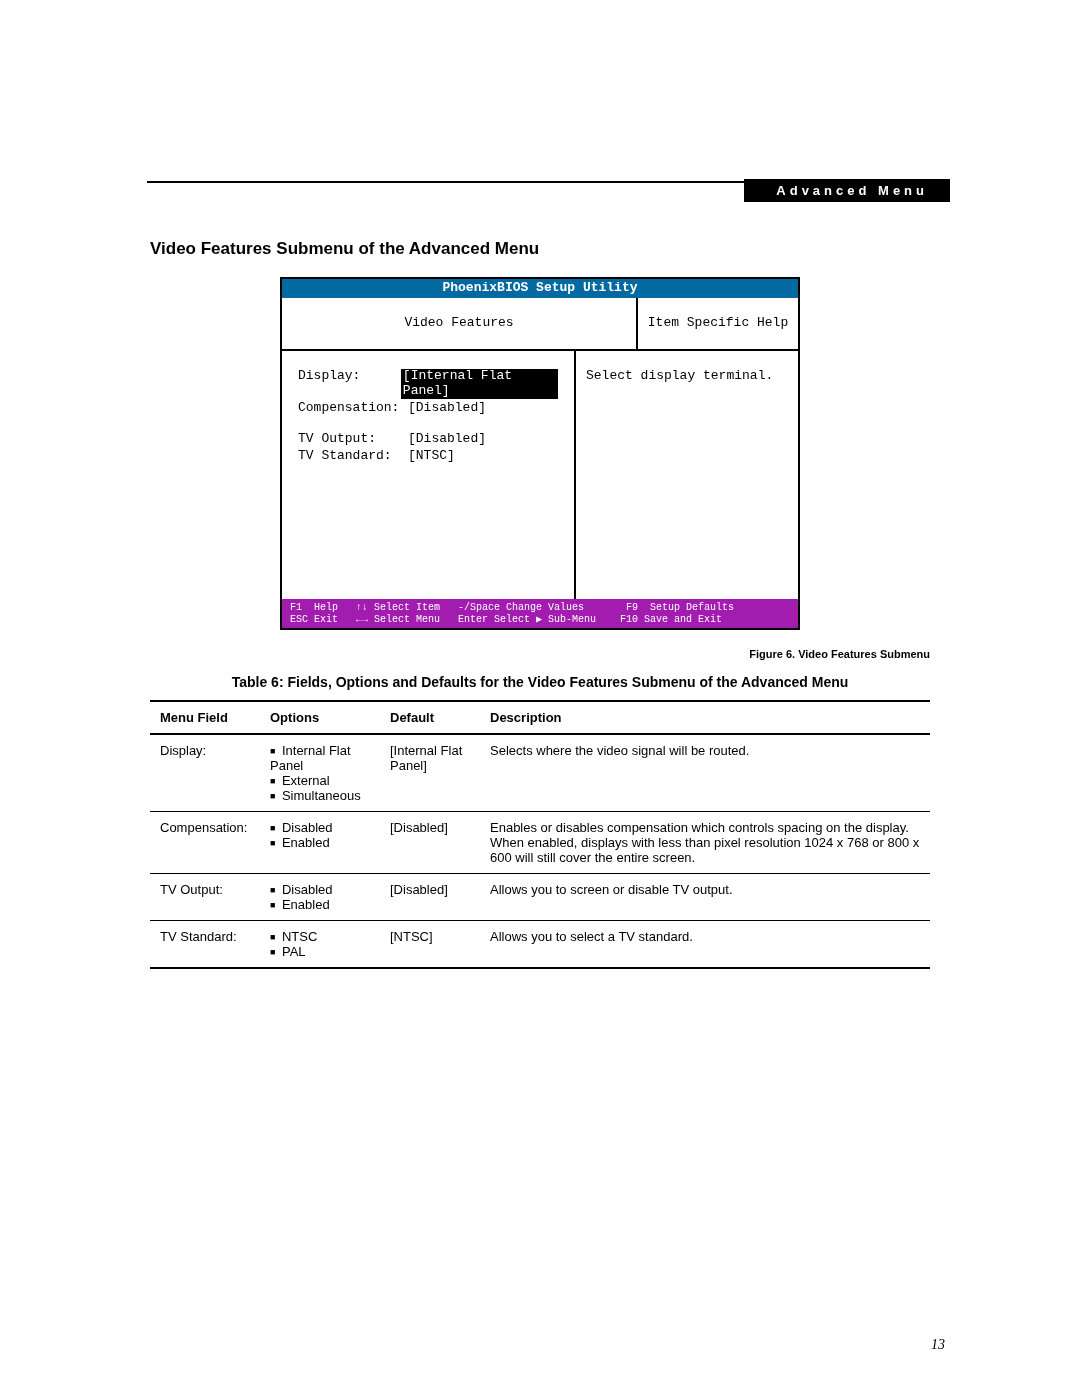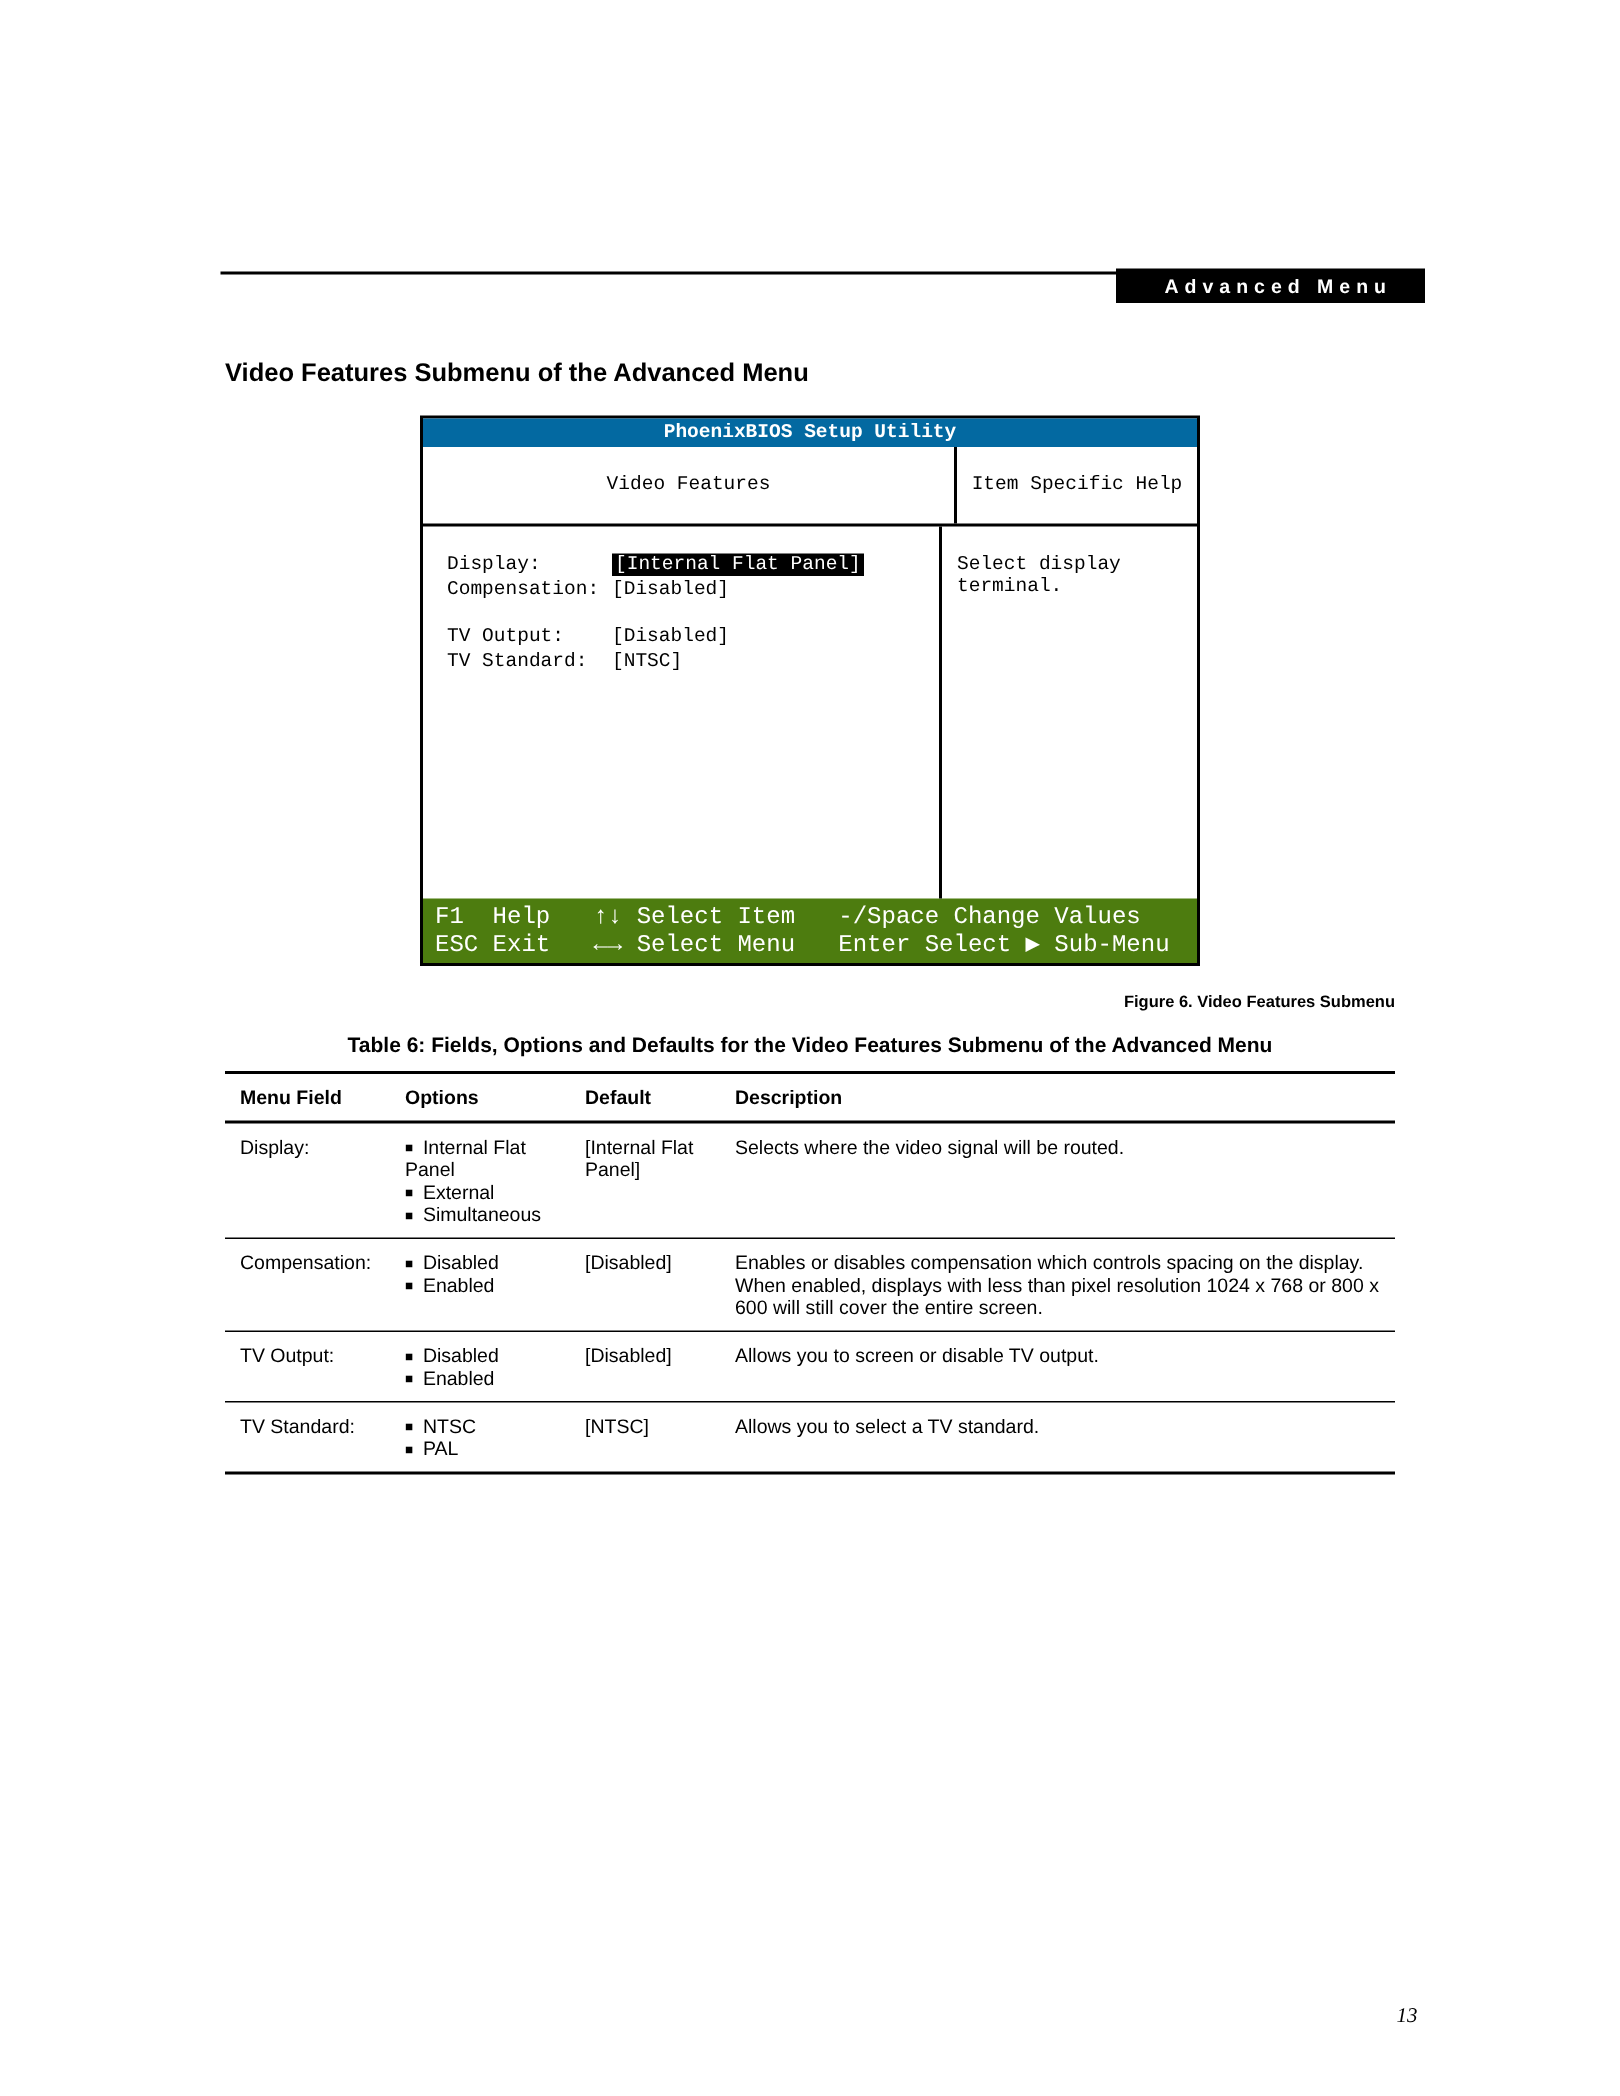--- a/index.html
+++ b/index.html
@@ -99,42 +99,42 @@
   .bios-body {
     display: flex;
     min-height: 248px;
   }
   .bios-body-main {
     flex: 1;
     border-right: 2px solid #000;
     padding: 18px 16px;
   }
   .bios-body-help {
-    width: 170px;
+    width: 222px;
     padding: 18px 10px;
   }
   .bios-field-row {
     display: flex;
     margin-bottom: 2px;
   }
   .bios-field-label { width: 110px; }
   .bios-field-value { }
   .bios-field-selected {
     background: #000;
     color: #fff;
     padding: 0 2px;
   }
   .bios-gap { height: 14px; }
   .bios-footer {
-    background: #4d7c0f;
+    background: #a21caf;
     color: #fff;
     padding: 3px 8px 2px 8px;
     white-space: pre;
     font-family: "Courier New", monospace;
-    font-size: 16px;
+    font-size: 10px;
     line-height: 1.2;
   }
   .figure-caption {
     text-align: right;
     font-size: 11px;
     font-weight: bold;
     margin: 18px 0 14px 0;
   }
   .table-title {
     text-align: center;

